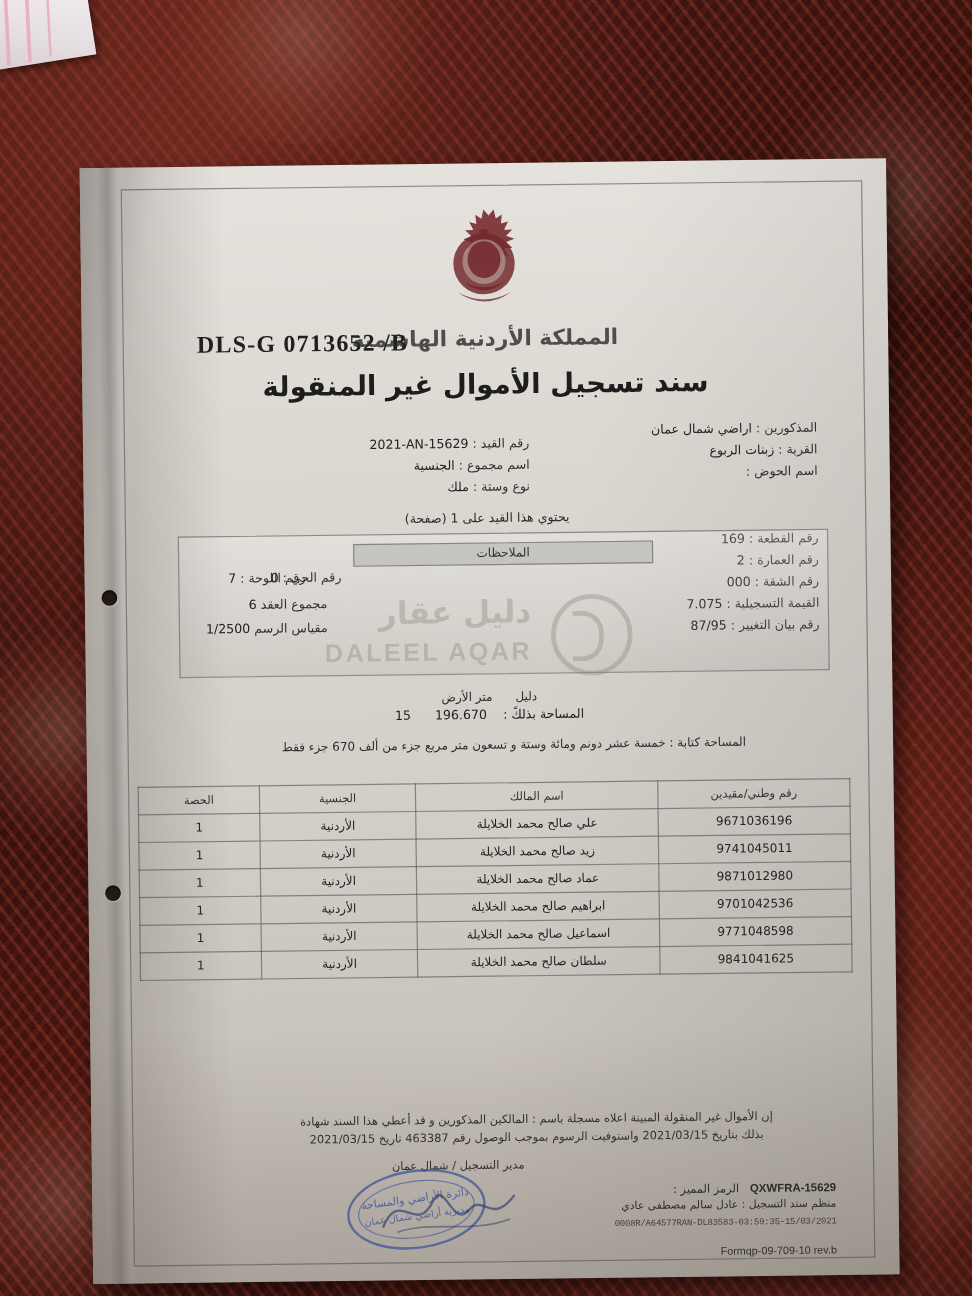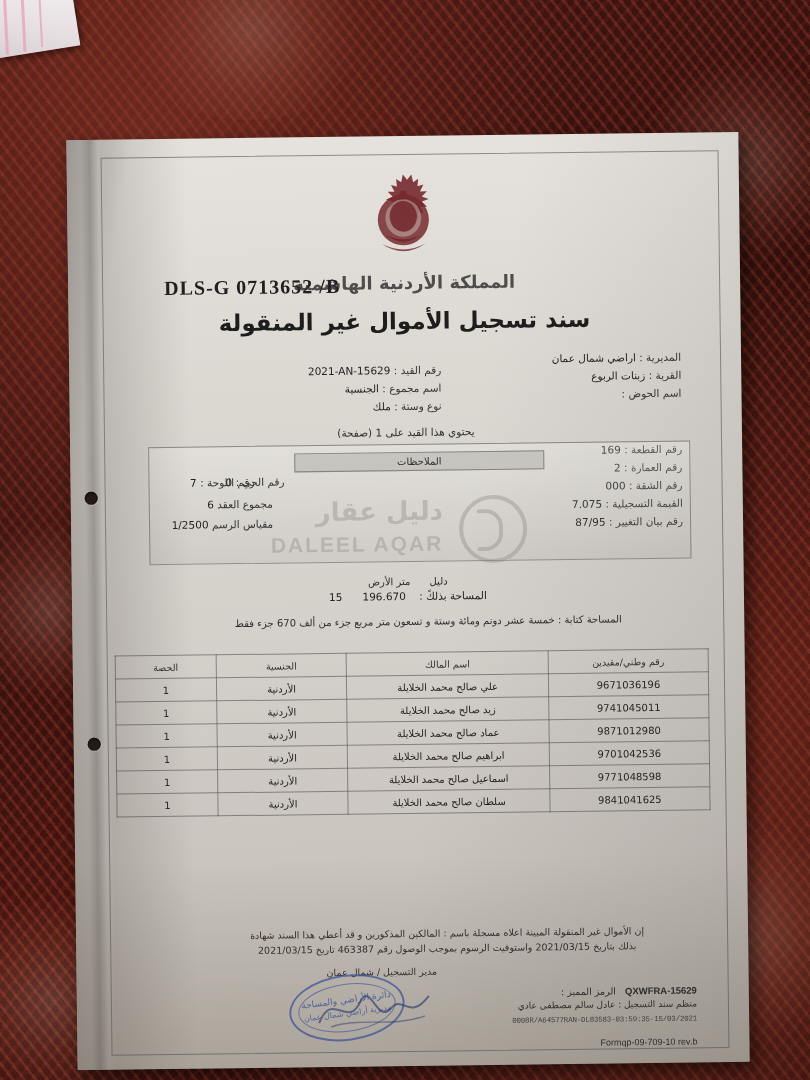--- a/index.html
+++ b/index.html
@@ -419,21 +419,21 @@
       </svg>
 
       <div id="serial-row">
         <div id="serial">DLS-G 0713652 /B</div>
         <div id="kingdom-name">المملكة الأردنية الهاشمية</div>
       </div>
 
       <div id="doc-title">سند تسجيل الأموال غير المنقولة</div>
 
       <div class="meta right-col" style="top:218px;">
-        <span class="lbl">المديرية :</span>
+        <span class="lbl">المذكورين :</span>
         <span class="val">اراضي شمال عمان</span>
       </div>
       <div class="meta right-col" style="top:236px;">
         <span class="lbl">القرية :</span>
         <span class="val">زبنات الربوع</span>
       </div>
       <div class="meta right-col" style="top:254px;">
         <span class="lbl">اسم الحوض :</span>
         <span class="val"></span>
       </div>

